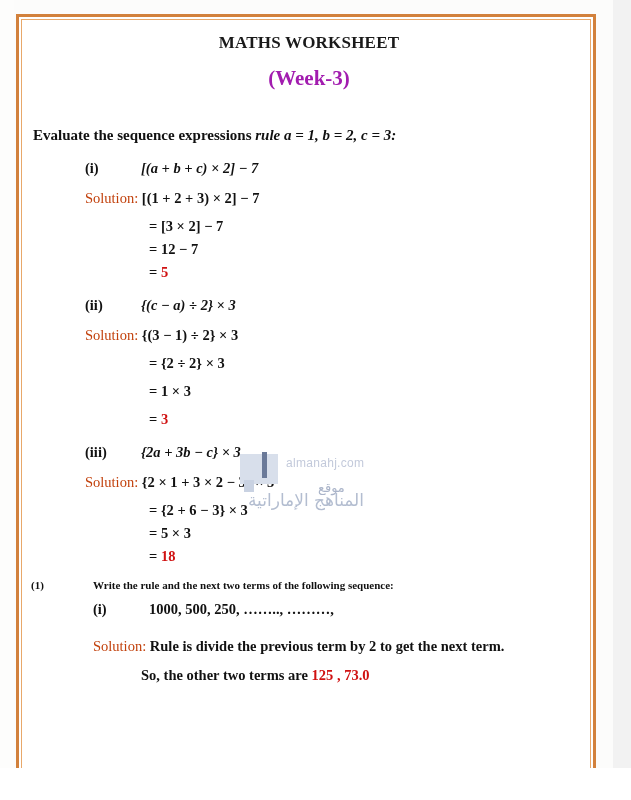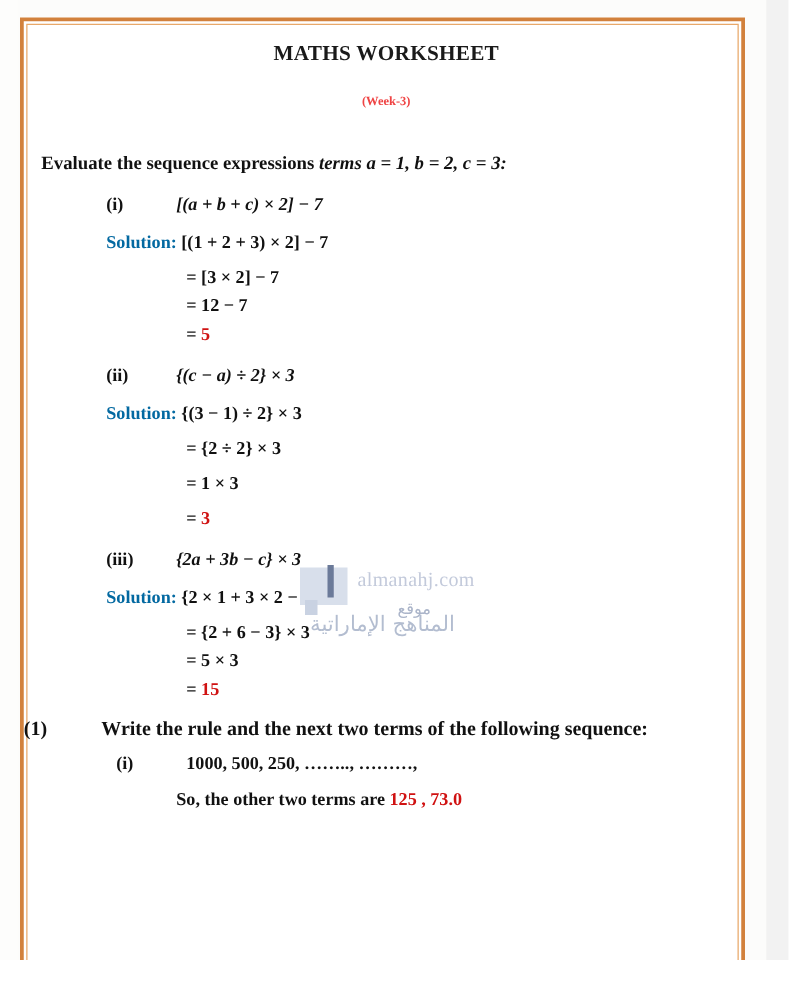--- a/index.html
+++ b/index.html
@@ -68,23 +68,23 @@
     text-align: center;
     font-weight: bold;
     font-size: 17px;
     color: #1a1a1a;
     margin-top: 16px;
     letter-spacing: 0.2px;
   }
   .doc-subtitle {
     text-align: center;
     font-weight: bold;
-    font-size: 10px;
-    color: #ef4444;
-    margin-top: 23px;
+    font-size: 21px;
+    color: #a21caf;
+    margin-top: 13px;
   }
   .prompt-line {
     font-weight: bold;
     font-size: 15px;
     color: #111111;
     margin-top: 36px;
     margin-left: 14px;
   }
   .prompt-line .given {
     font-style: italic;
@@ -112,22 +112,22 @@
   }
   .solution-line {
     font-size: 14.5px;
     font-weight: bold;
     color: #111111;
     margin-left: 66px;
     margin-top: 13px;
     white-space: nowrap;
   }
   .sol-label {
-    color: #0369a1;
-    font-weight: bold;
+    color: #c2410c;
+    font-weight: normal;
   }
   .step {
     font-size: 14.5px;
     font-weight: bold;
     color: #111111;
     margin-left: 130px;
     margin-top: 11px;
     white-space: nowrap;
   }
   .step.tight { margin-top: 6px; }
@@ -135,22 +135,23 @@
     color: #d01212;
     font-weight: bold;
   }
 
   
   .q-block {
     margin-top: 14px;
   }
   .q-title {
     font-weight: bold;
-    font-size: 16px;
-    color: #111111;
+    font-size: 11px;
+    color: #111111;
+    margin-left: 12px;
     white-space: nowrap;
   }
   .q-title .qnum {
     display: inline-block;
     width: 62px;
   }
   .q-item {
     font-weight: bold;
     font-size: 14.5px;
     color: #111111;
@@ -212,22 +213,22 @@
     left: 4px;
     top: 26px;
     width: 10px;
     height: 12px;
     background: #c9d2e2;
   }
   .wm-domain {
     position: absolute;
     left: 54px;
     top: 8px;
-    font-family: Liberation Serif, serif;
-    font-size: 16px;
+    font-family: Liberation Sans, sans-serif;
+    font-size: 12px;
     color: #c3cadb;
     letter-spacing: 0.3px;
   }
   .wm-arabic-top {
     position: absolute;
     left: 86px;
     top: 32px;
     font-family: "DejaVu Sans", "Liberation Sans", sans-serif;
     font-size: 13px;
     color: #aab4c9;
@@ -254,21 +255,21 @@
 
   <div class="sheet-frame">
     <div class="sheet-frame-inner"></div>
 
     <div class="sheet-body">
 
       <div class="doc-title">MATHS WORKSHEET</div>
       <div class="doc-subtitle">(Week-3)</div>
 
       <div class="prompt-line">
-        <span>Evaluate the sequence expressions </span><span class="given">terms a = 1, b = 2, c = 3:</span>
+        <span>Evaluate the sequence expressions </span><span class="given">rule a = 1, b = 2, c = 3:</span>
       </div>
 
       <div class="problem">
         <div class="prob-head">
           <span class="roman">(i)</span><span class="expr">[(a + b + c) × 2] − 7</span>
         </div>
         <div class="solution-line">
           <span class="sol-label">Solution:</span><span> [(1 + 2 + 3) × 2] − 7</span>
         </div>
         <div class="step">= [3 × 2] − 7</div>
@@ -295,30 +296,33 @@
       <div class="problem">
         <div class="prob-head">
           <span class="roman">(iii)</span><span class="expr">{2a + 3b − c} × 3</span>
         </div>
         <div class="solution-line">
           <span class="sol-label">Solution:</span><span> {2 × 1 + 3 × 2 − 3} × 3</span>
         </div>
         <div class="step">= {2 + 6 − 3} × 3</div>
         <div class="step tight">= 5 × 3</div>
         <div class="step tight">
-          <span>= </span><span class="answer">15</span>
+          <span>= </span><span class="answer">18</span>
         </div>
       </div>
 
       <div class="q-block">
         <div class="q-title">
           <span class="qnum">(1)</span><span>Write the rule and the next two terms of the following sequence:</span>
         </div>
         <div class="q-item">
           <span class="roman">(i)</span><span>1000, 500, 250,  …….., ………,</span>
+        </div>
+        <div class="q-solution">
+          <span class="sol-label">Solution:</span><span> Rule is divide the previous term by 2 to get the next term.</span>
         </div>
         <div class="q-solution2">
           <span>So, the other two terms are </span><span class="answer">125 , 73.0</span>
         </div>
       </div>
 
     </div>
   </div>
 
   <div class="watermark">

